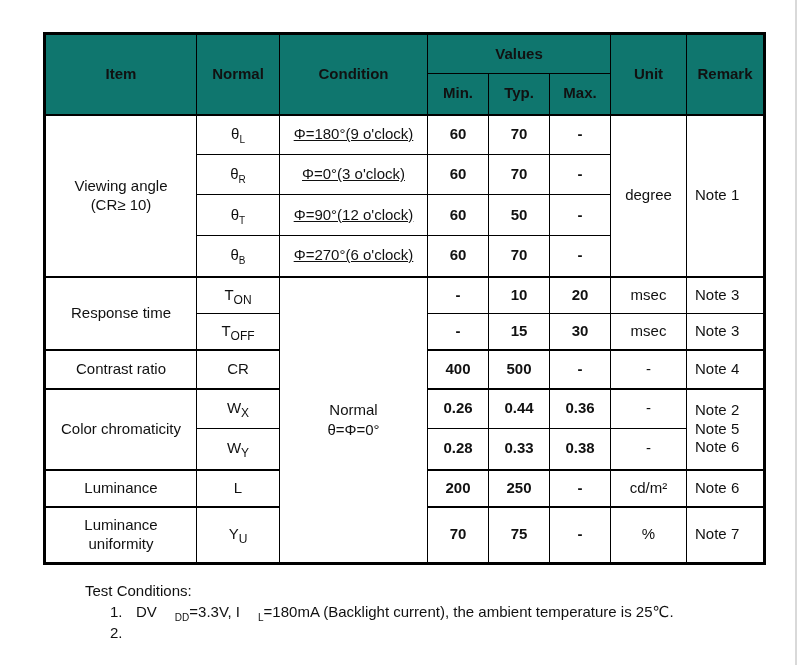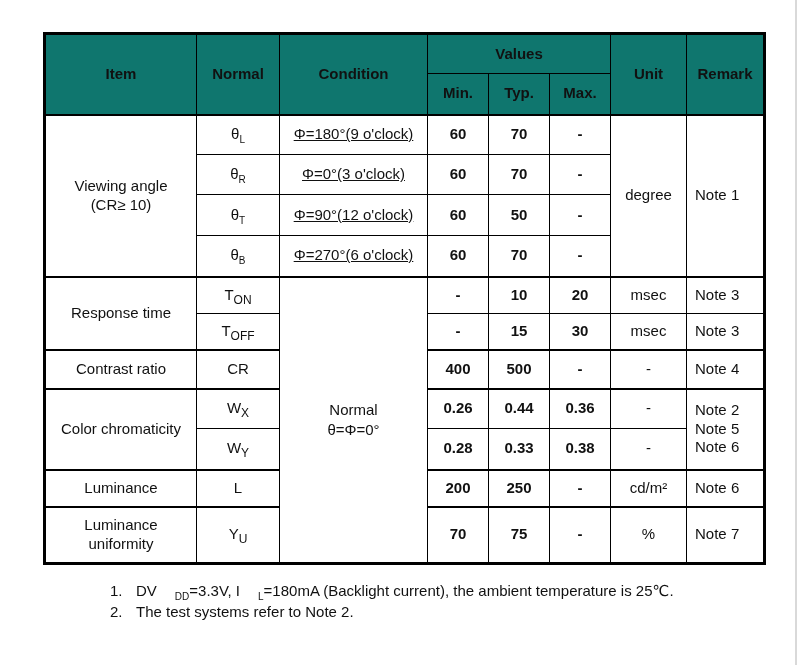--- a/index.html
+++ b/index.html
@@ -194,24 +194,24 @@
         <td class="val">70</td>
         <td class="val">75</td>
         <td class="val">-</td>
         <td>%</td>
         <td class="remark">Note 7</td>
       </tr>
     </tbody>
   </table>
 
   <div class="footer">
+    <div class="fc-title">Test Conditions:</div>
     <div class="fc-item">
       <span class="fc-num">1.</span>
       <span class="fc-text"><span>DV</span><sub>DD</sub><span>=3.3V, I</span><sub>L</sub><span>=180mA (Backlight current), the ambient temperature is 25℃.</span></span>
     </div>
     <div class="fc-item">
       <span class="fc-num">2.</span>
-      <span class="fc-text">The test systems refer to Note 2.</span>
     </div>
   </div>
 
   <div class="page-edge"></div>
 </div>
 
 </body></html>

